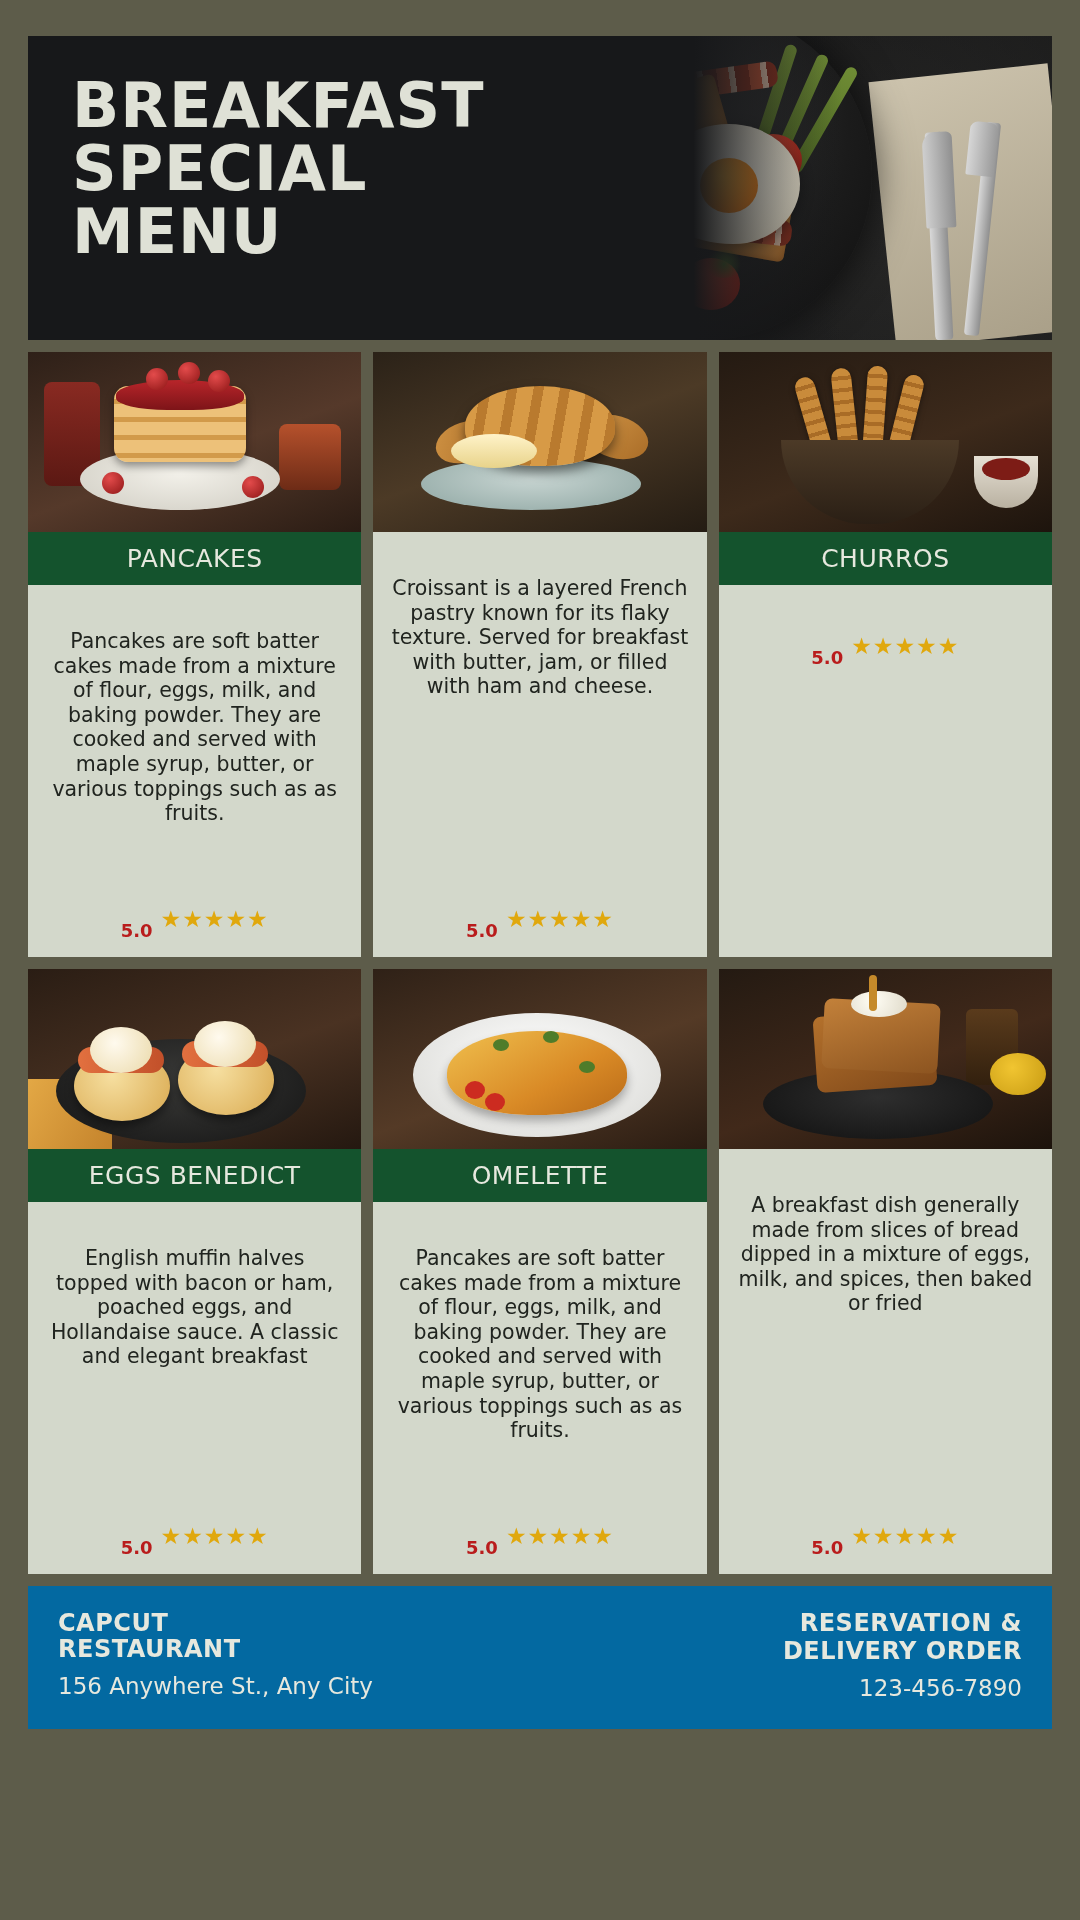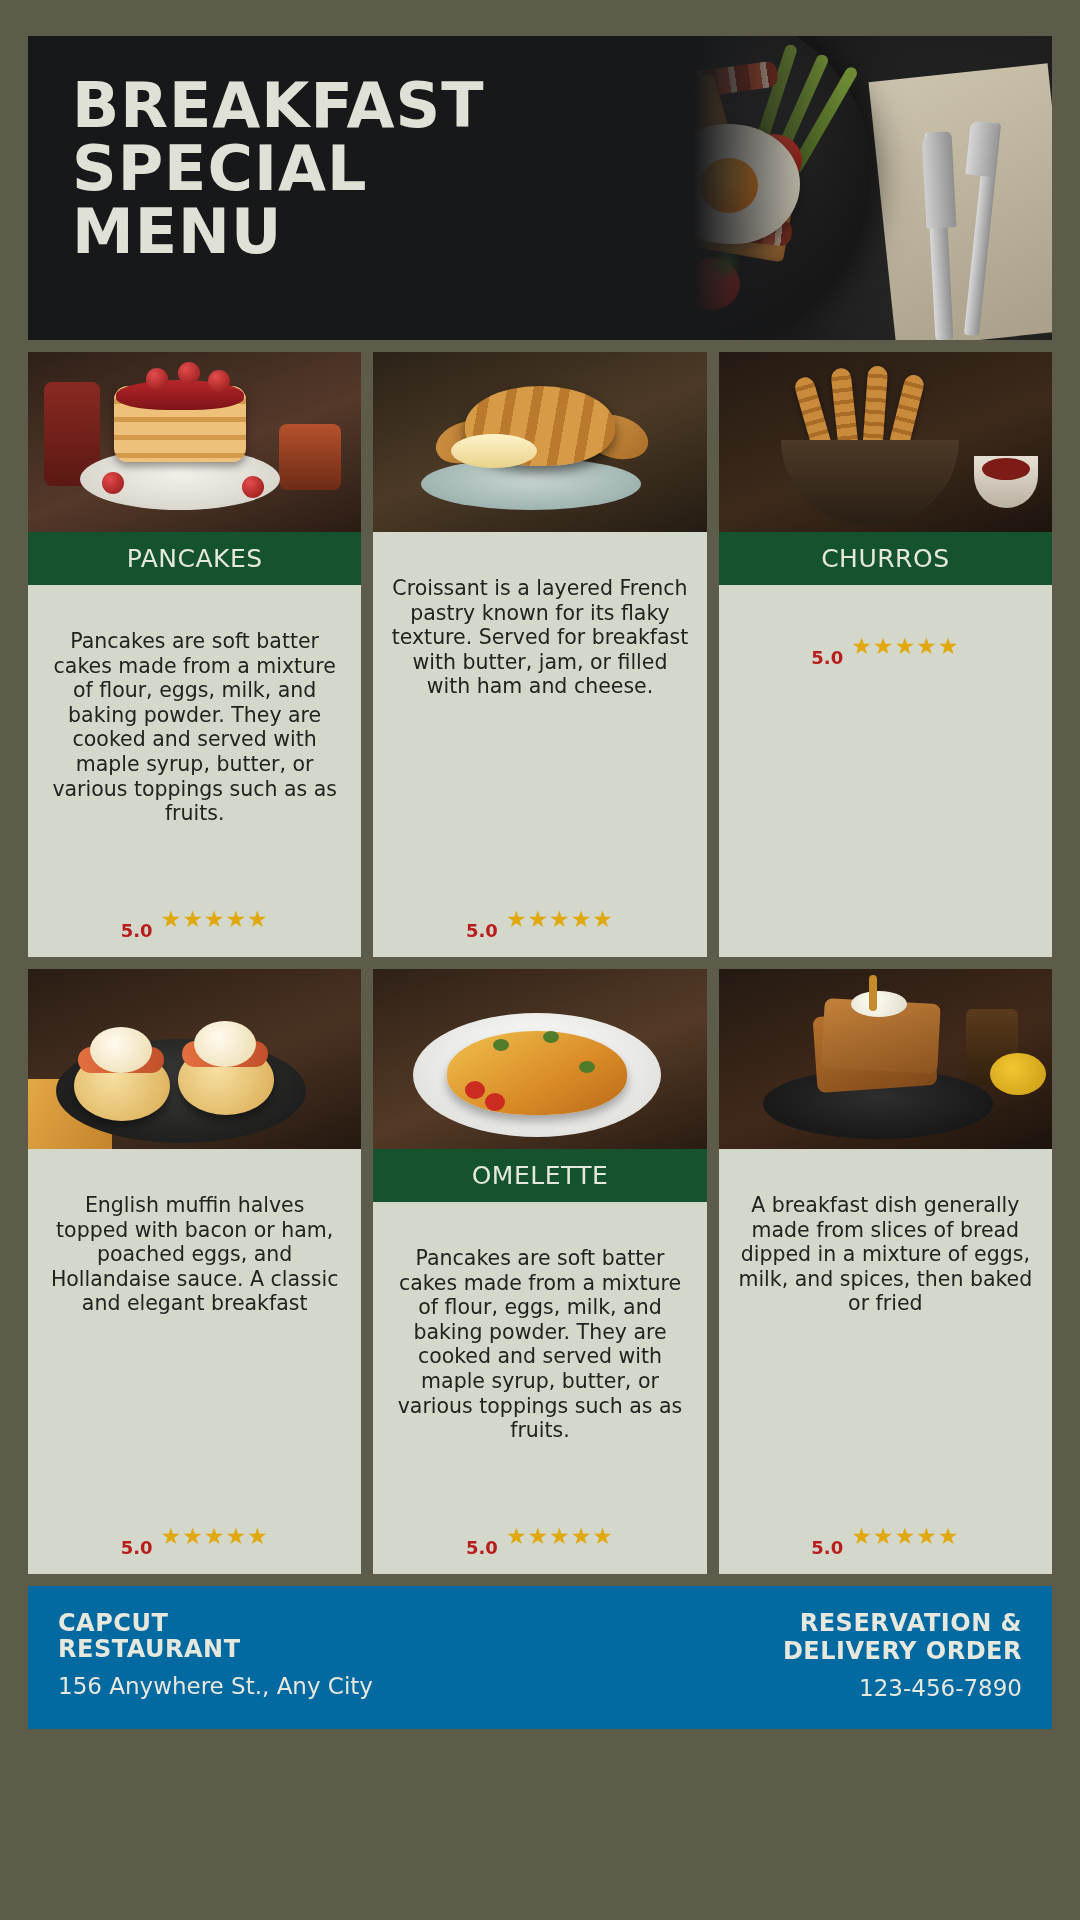--- a/index.html
+++ b/index.html
@@ -365,20 +365,21 @@
         <div class="f-bg benedict-bg"></div>
         <div class="eb-cloth"></div>
         <div class="eb-pan"></div>
         <div class="eb-m" style="left:46px; top:82px;"></div>
         <div class="eb-m" style="left:150px; top:76px;"></div>
         <div class="eb-salmon" style="left:50px; top:78px;"></div>
         <div class="eb-salmon" style="left:154px; top:72px;"></div>
         <div class="eb-egg" style="left:62px; top:58px;"></div>
         <div class="eb-egg" style="left:166px; top:52px;"></div>
       </div>
+      <div class="card-title">EGGS BENEDICT</div>
       <div class="card-body">
         <p class="card-desc">English muffin halves topped with bacon or ham, poached eggs, and Hollandaise sauce. A classic and elegant breakfast</p>
         <div class="rating">
           <span class="rating-score">5.0</span>
           <span class="stars">★★★★★</span>
         </div>
       </div>
     </div>
 
     <div class="card">

